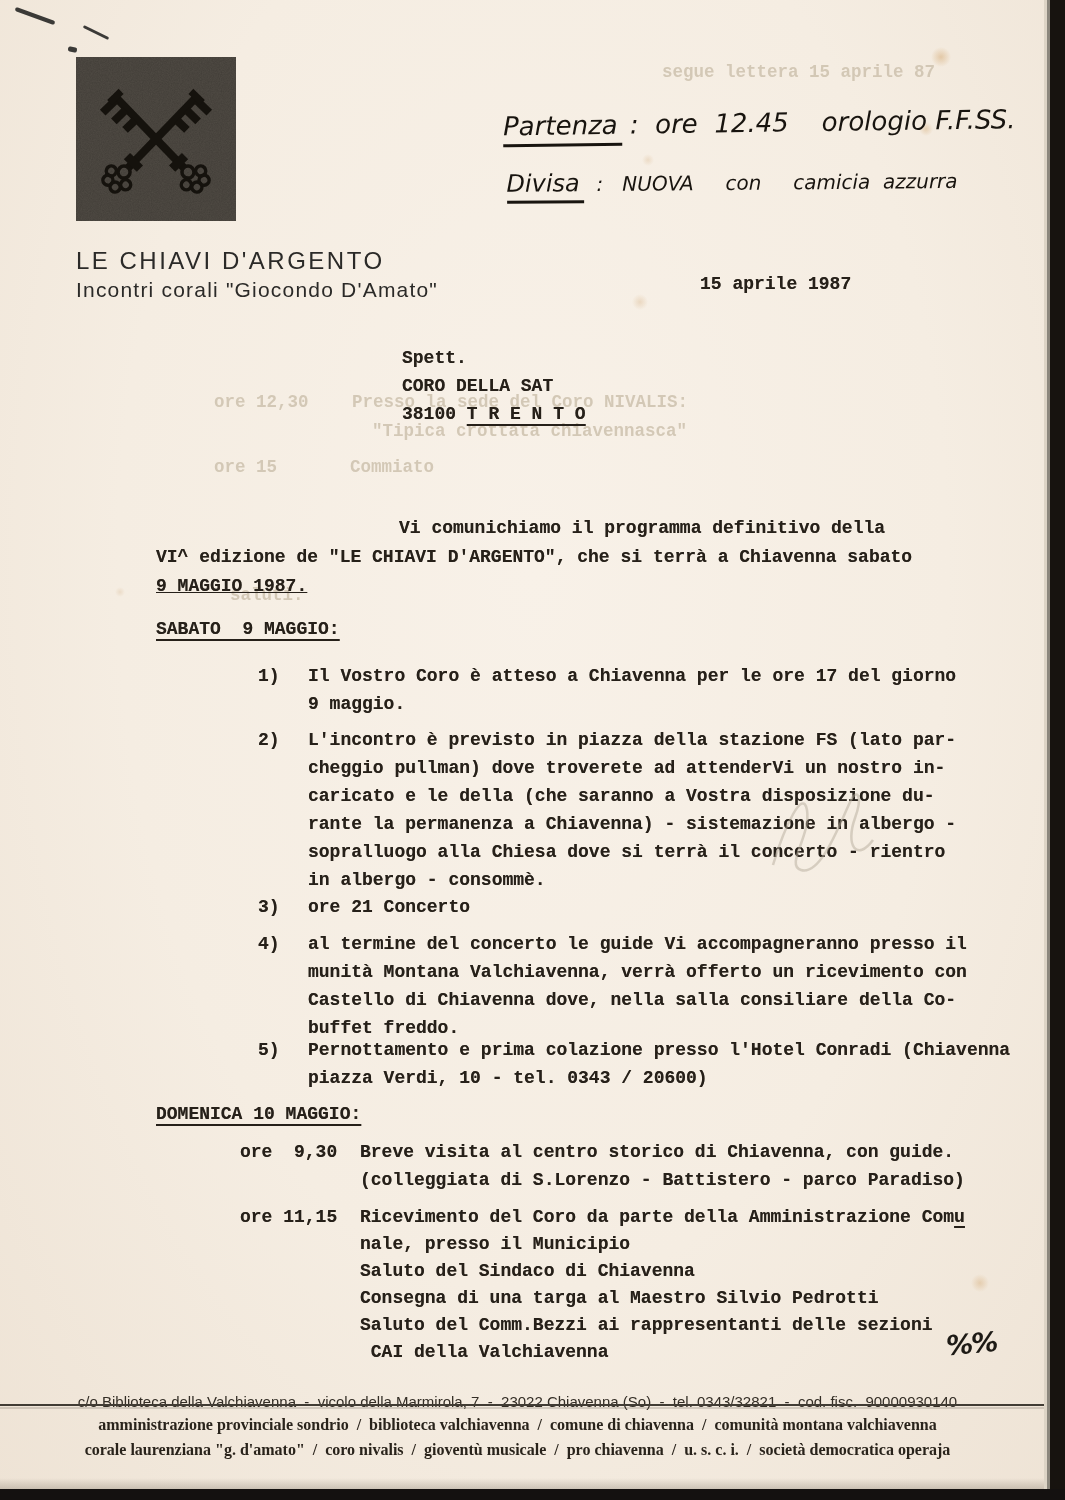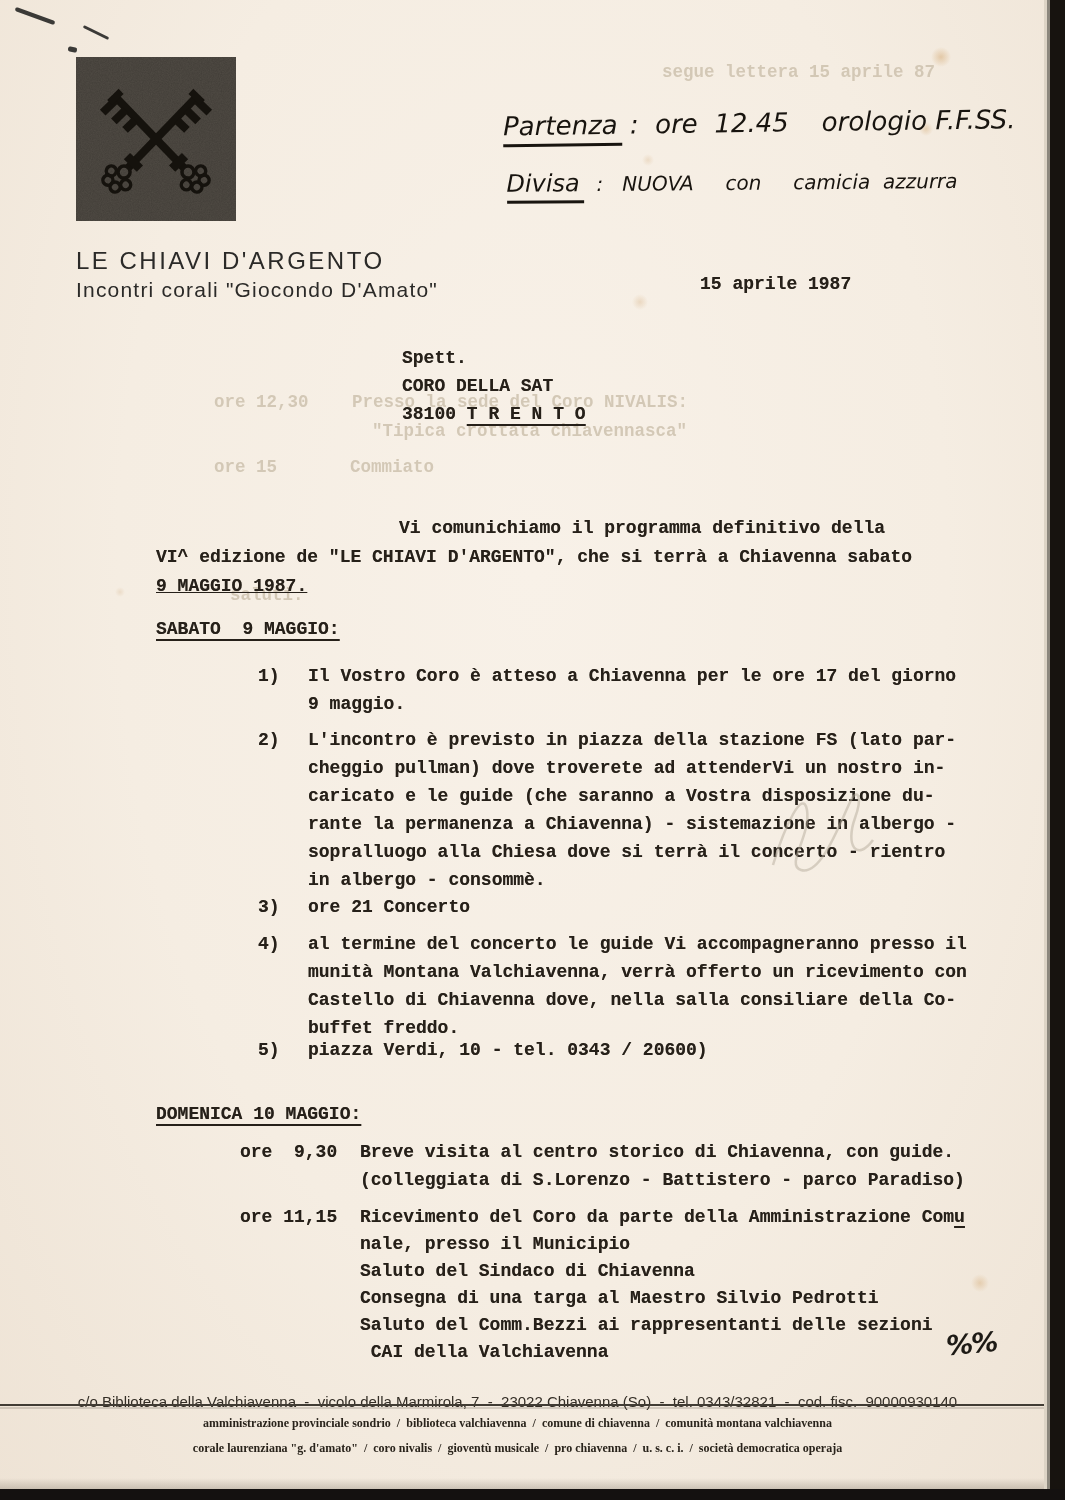--- a/index.html
+++ b/index.html
@@ -36,21 +36,21 @@
   .brand-title{font-size:24px;letter-spacing:2.5px;color:#2b2a28;white-space:pre;}
   .brand-sub{font-size:21px;letter-spacing:1.2px;color:#2b2a28;white-space:pre;}
   
   .item{display:flex;}
   .inum{width:50px;flex:0 0 50px;}
   .entry{display:flex;}
   .etime{width:120px;flex:0 0 120px;}
   .lh27{line-height:27px;}
   
   .f1{font-family:"Liberation Sans",sans-serif;font-size:15px;color:#332d25;white-space:pre;text-align:center;margin-top:12px;}
-  .f2{font-family:"Liberation Serif",serif;font-weight:700;font-size:12px;color:#29231b;white-space:pre;text-align:center;}
+  .f2{font-family:"Liberation Serif",serif;font-weight:700;font-size:16px;color:#29231b;white-space:pre;text-align:center;}
   .frule{background:#413c34;box-shadow:0 3px 0 rgba(65,60,52,.18);}
   
   .edge-right{
     left:1044px;top:0;width:21px;height:1500px;
     background:linear-gradient(90deg,#ddd4c6 0 3px,#8c877d 3px 6px,#17130f 6px 100%);
   }
   .edge-bottom{left:0;top:1489px;width:1065px;height:11px;background:#141110;}
   .edge-bottom-shadow{left:0;top:1478px;width:1065px;height:11px;
     background:linear-gradient(180deg,transparent,rgba(90,80,65,.25));}
   .pen{background:#3b3a37;border-radius:2px;}
@@ -132,21 +132,21 @@
       <div class="mono">Il Vostro Coro è atteso a Chiavenna per le ore 17 del giorno</div>
       <div class="mono">9 maggio.</div>
     </div>
   </div>
 
   <div class="abs item" style="left:258px;top:726px;">
     <div class="mono inum">2)</div>
     <div>
       <div class="mono">L'incontro è previsto in piazza della stazione FS (lato par-</div>
       <div class="mono">cheggio pullman) dove troverete ad attenderVi un nostro in-</div>
-      <div class="mono">caricato e le guide (che saranno a Vostra disposizione du-</div>
+      <div class="mono">caricato e le della (che saranno a Vostra disposizione du-</div>
       <div class="mono">rante la permanenza a Chiavenna) - sistemazione in albergo -</div>
       <div class="mono">sopralluogo alla Chiesa dove si terrà il concerto - rientro</div>
       <div class="mono">in albergo - consommè.</div>
     </div>
   </div>
 
   <div class="abs item" style="left:258px;top:893px;">
     <div class="mono inum">3)</div>
     <div>
       <div class="mono">ore 21 Concerto</div>
@@ -159,20 +159,21 @@
       <div class="mono">al termine del concerto le guide Vi accompagneranno presso il</div>
       <div class="mono">munità Montana Valchiavenna, verrà offerto un ricevimento con</div>
       <div class="mono">Castello di Chiavenna dove, nella salla consiliare della Co-</div>
       <div class="mono">buffet freddo.</div>
     </div>
   </div>
 
   <div class="abs item" style="left:258px;top:1036px;">
     <div class="mono inum">5)</div>
     <div>
+      <div class="mono">Pernottamento e prima colazione presso l'Hotel Conradi (Chiavenna</div>
       <div class="mono">piazza Verdi, 10 - tel. 0343 / 20600)</div>
     </div>
   </div>
 
   <div class="abs mono uline" style="left:156px;top:1100px;">DOMENICA 10 MAGGIO:</div>
 
   <div class="abs entry" style="left:240px;top:1138px;">
     <div class="mono etime">ore  9,30</div>
     <div>
       <div class="mono">Breve visita al centro storico di Chiavenna, con guide.</div>

